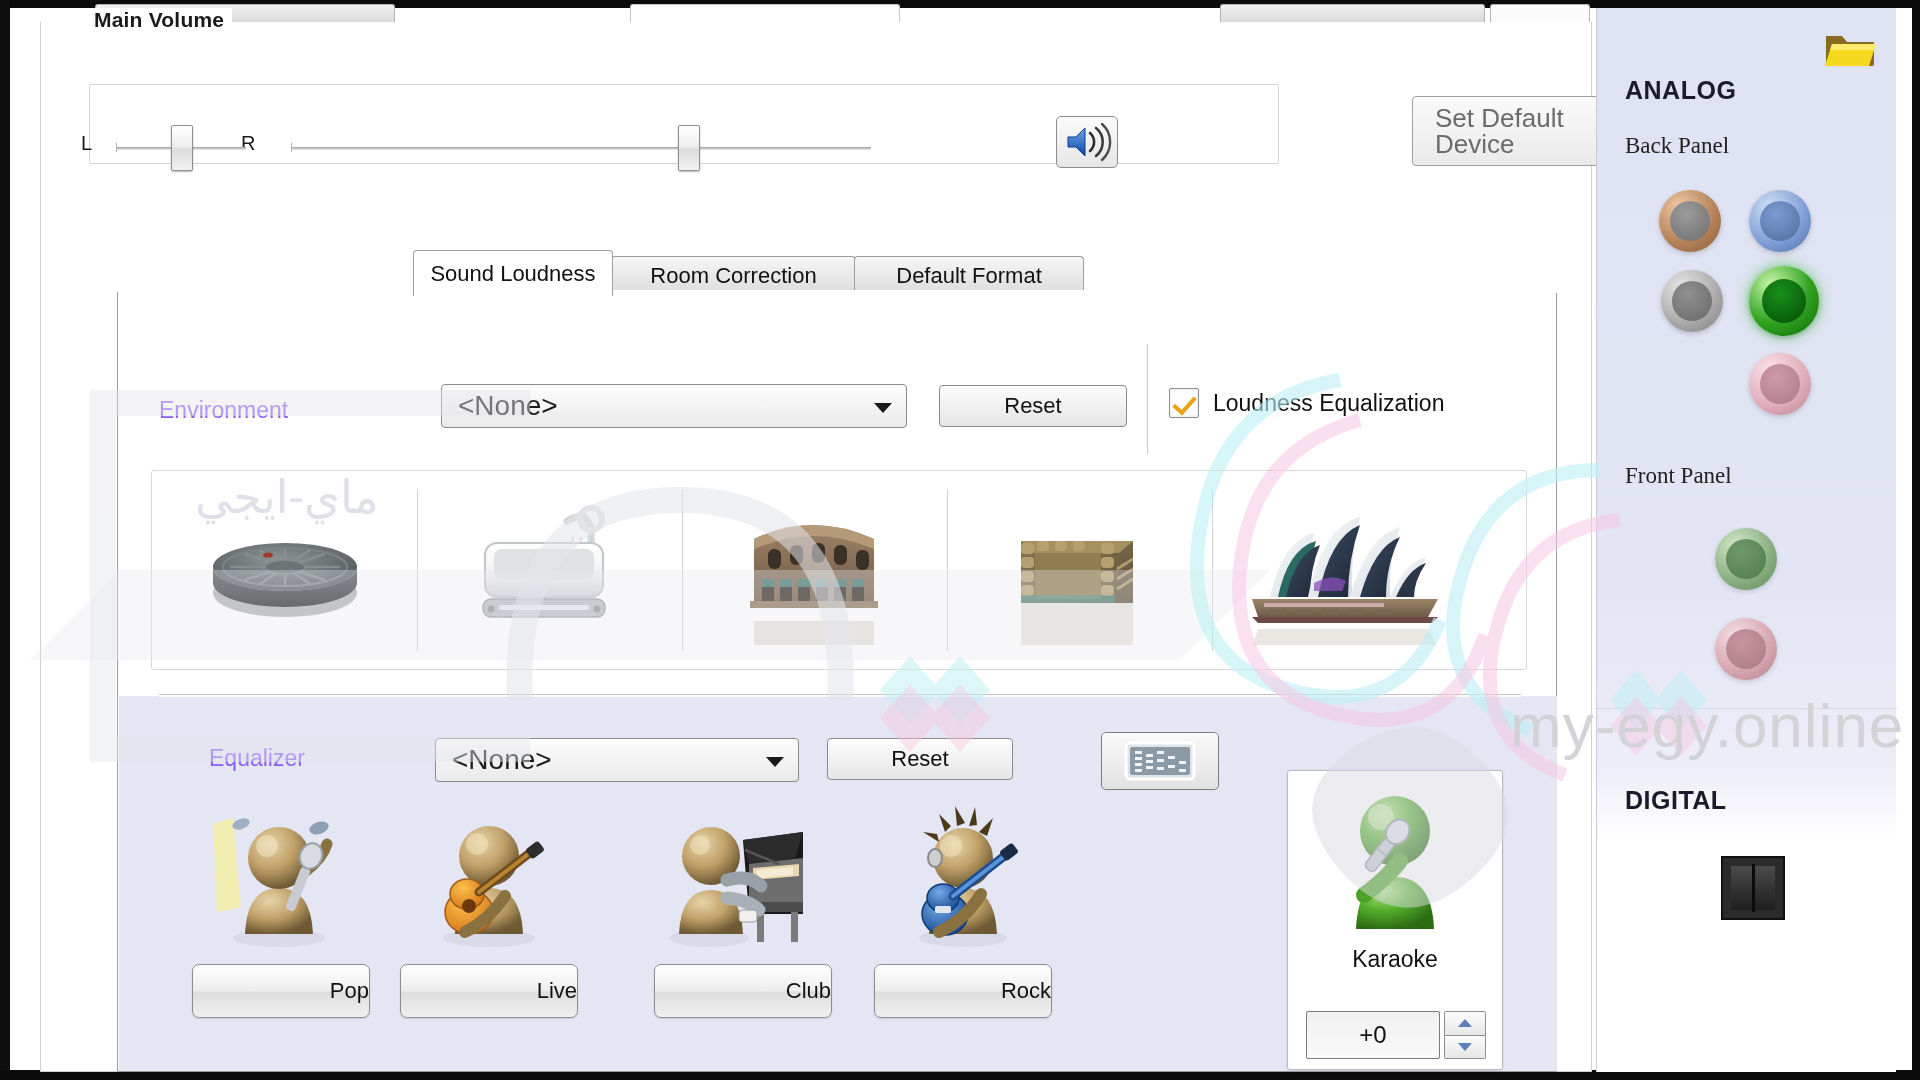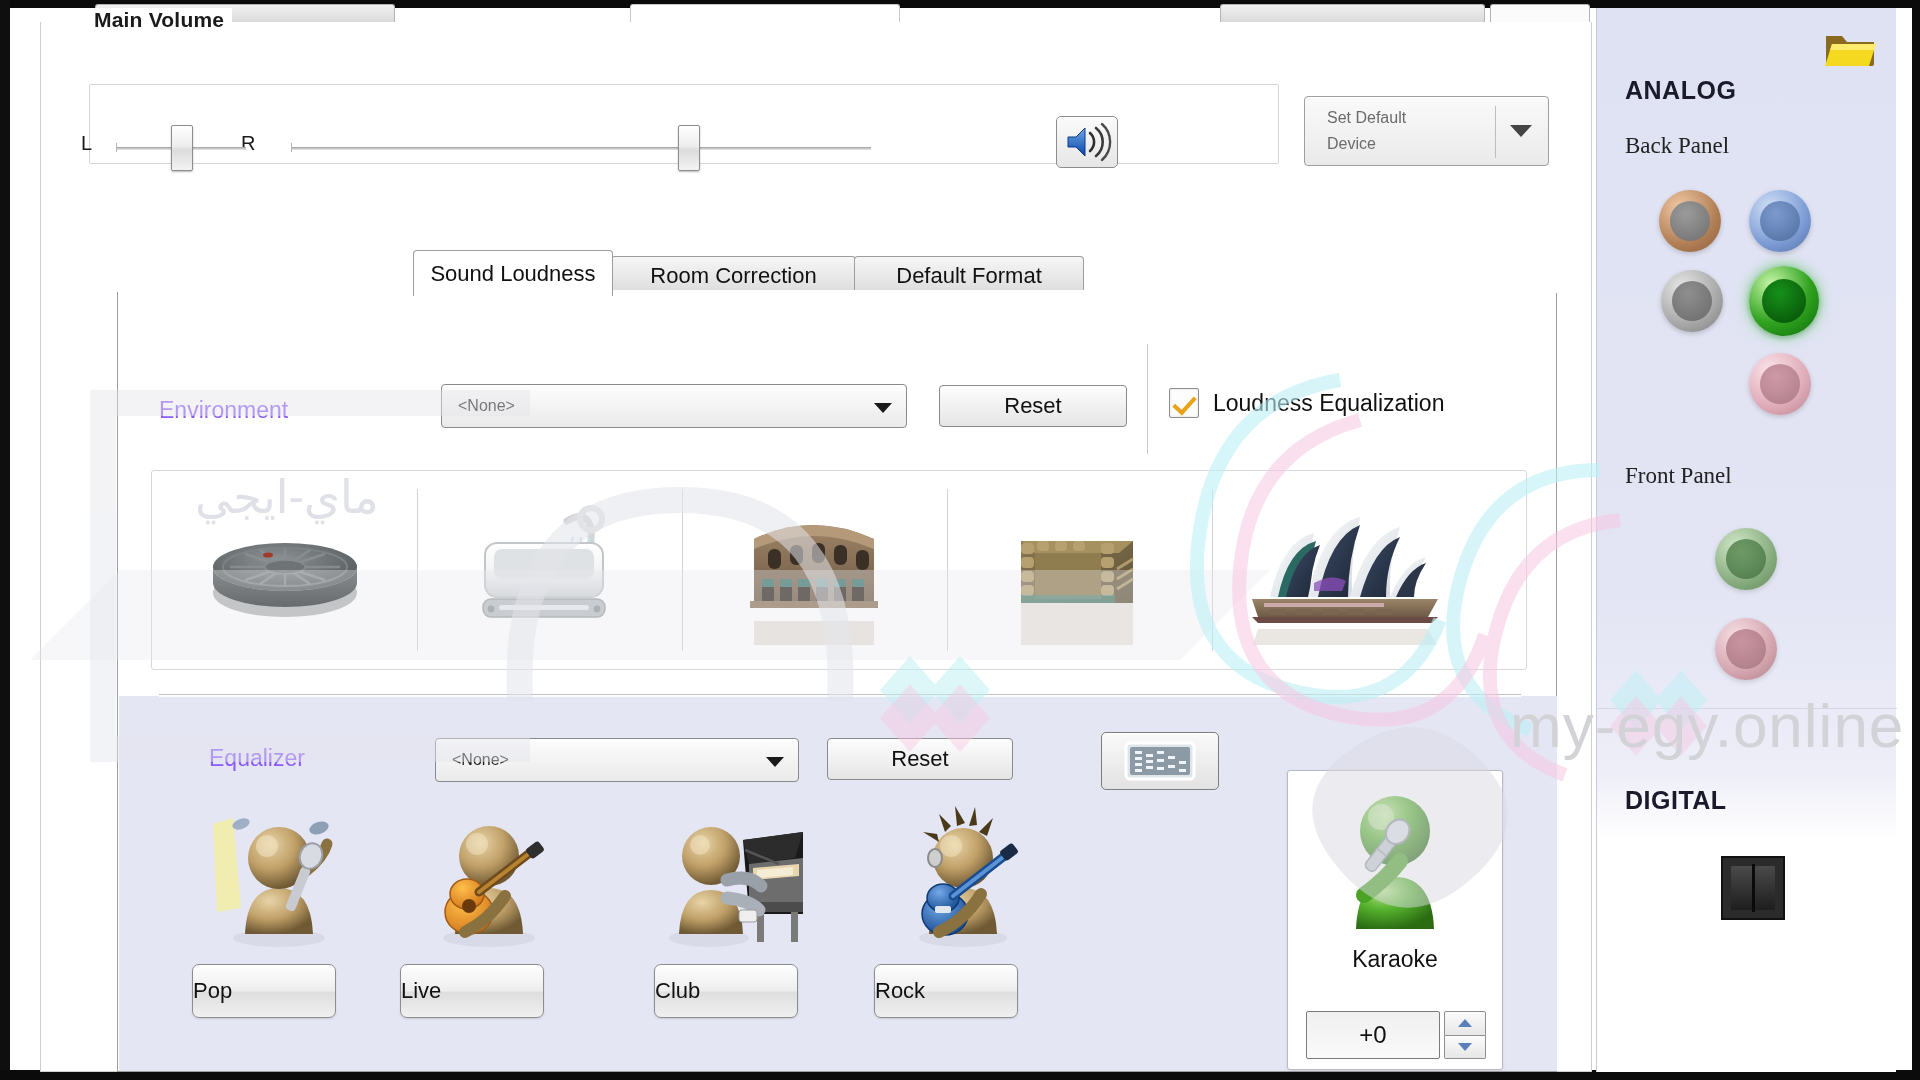--- a/index.html
+++ b/index.html
@@ -84,25 +84,25 @@
   
   .spk-btn {
     position:absolute; left:1015px; top:94px; width:62px; height:52px;
     background:linear-gradient(#fbfbfb,#e6e6e6);
     border:1px solid #8d8d8d; border-radius:5px;
     box-shadow: inset 0 1px 0 #fff;
   }
 
   
   .sdd {
-    position:absolute; left:1263px; top:74px; width:245px; height:70px;
+    position:absolute; left:1371px; top:74px; width:245px; height:70px;
     background:linear-gradient(#fafafa,#eaeaea);
     border:1px solid #9f9f9f; border-radius:4px;
     box-shadow: inset 0 1px 0 #fff;
-    color:#6b6b6b; font-size:16px; line-height:26px;
+    color:#6b6b6b; font-size:26px; line-height:26px;
     padding:8px 0 12px 22px;
   }
   .sdd-sep { position:absolute; right:52px; top:9px; width:1px; height:52px; background:#bdbdbd; }
   .sdd-arrow { position:absolute; right:16px; top:28px;
     width:0;height:0;border-left:11px solid transparent;border-right:11px solid transparent;
     border-top:12px solid #444; }
 
   
   .tabstrip { position:absolute; left:76px; top:228px; width:1440px; height:44px; }
   .tab {
@@ -129,21 +129,21 @@
   
   .row-label { position:absolute; font-size:23px; color:#8b5cf6; }
   .env-label { left:118px; top:375px; }
   .eq-label  { left:168px; top:723px; }
 
   .combo {
     position:absolute; height:44px;
     background:linear-gradient(#fdfdfd,#eaeaea);
     border:1px solid #8a8a8a; border-radius:4px;
     box-shadow: inset 0 1px 0 #fff;
-    font-size:16px; color:#1a1a1a;
+    font-size:28px; color:#1a1a1a;
     display:flex; align-items:center; padding-left:16px;
   }
   .combo-env { left:400px; top:362px; width:466px; }
   .combo-eq  { left:394px; top:716px; width:364px; }
   .combo-arrow {
     position:absolute; right:14px; top:18px; width:0;height:0;
     border-left:9px solid transparent;border-right:9px solid transparent;border-top:10px solid #1a1a1a;
   }
 
   .btn {
@@ -200,26 +200,26 @@
     position:absolute; left:1060px; top:710px; width:118px; height:58px;
     background:linear-gradient(#fafafa,#e2e2e2);
     border:1px solid #7d7d7d; border-radius:5px;
     box-shadow: inset 0 1px 0 #fff;
   }
 
   
   .preset { position:absolute; top:780px; width:200px; }
   .preset-icon { height:150px; display:flex; align-items:flex-end; justify-content:center; }
   .preset-btn {
-    margin-top:12px; height:54px; width:144px; margin-left:11px;
+    margin-top:12px; height:54px; width:178px; margin-left:11px;
     background:linear-gradient(#ffffff,#ededed 50%,#dedede 52%,#f0f0f0);
     border:1px solid #8d8d8d; border-radius:7px;
     box-shadow: inset 0 1px 0 #fff, 0 1px 2px rgba(0,0,0,.12);
     font-size:22px; color:#111;
-    display:flex; align-items:center; justify-content:flex-start;
+    display:flex; align-items:center; justify-content:flex-end;
   }
 
   
   .karaoke {
     position:absolute; left:1246px; top:748px; width:216px; height:300px;
     background:#ffffff; border:1px solid #b9b9c6; border-radius:3px;
     box-shadow: 0 1px 3px rgba(0,0,0,.10);
   }
   .karaoke-icon { height:175px; display:flex; align-items:center; justify-content:center; }
   .karaoke-label { text-align:center; font-size:23px; color:#111; }

